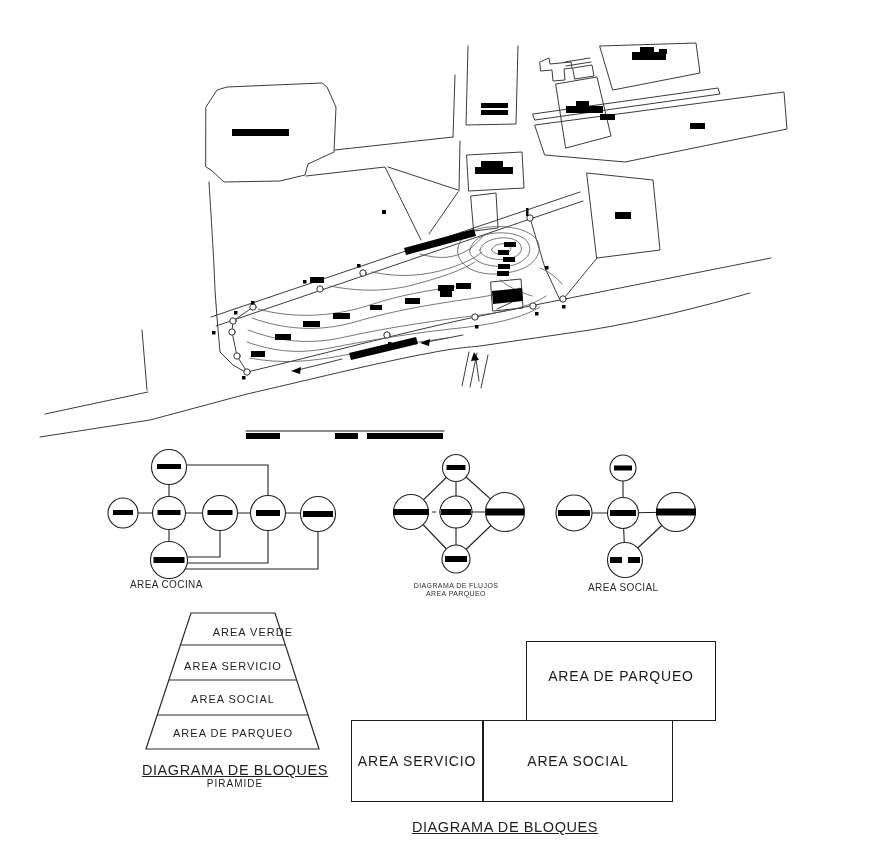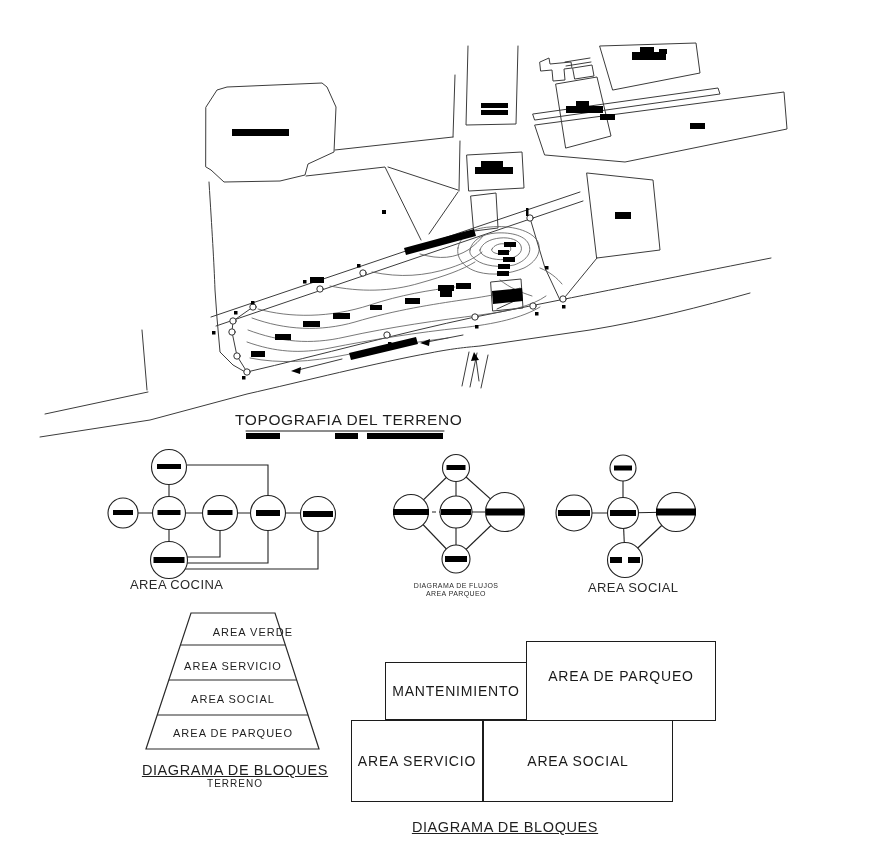--- a/index.html
+++ b/index.html
@@ -1,21 +1,21 @@
 <!DOCTYPE html>
 <html><head>
 <meta charset="utf-8">
 <style>
   html,body{margin:0;padding:0;background:#fff;}
   #stage{position:relative;width:870px;height:847px;background:#fff;overflow:hidden;
          font-family:"Liberation Sans",sans-serif;color:#1a1a1a;}
   svg{position:absolute;left:0;top:0;}
   .lbl{position:absolute;text-align:center;color:#1f1f1f;white-space:nowrap;}
   .title{font-size:15.5px;letter-spacing:.6px;}
-  .cap-sm{font-size:13px;letter-spacing:.4px;color:#2a2a2a;line-height:8px;}
+  .cap-sm{font-size:10px;letter-spacing:.4px;color:#2a2a2a;line-height:8px;}
   .tier{font-size:11px;letter-spacing:1px;}
   .cap-md{font-size:14.5px;letter-spacing:.6px;text-decoration:underline;}
   .cap-xs{font-size:10px;letter-spacing:1px;}
   .bbox{position:absolute;border:1.6px solid #1c1c1c;background:#fff;display:flex;
         justify-content:center;align-items:center;font-size:14px;letter-spacing:.8px;box-sizing:border-box;}
 </style>
 </head>
 <body>
 
 <div id="stage">
@@ -243,42 +243,38 @@
   </g>
 
   <g stroke="#2a2a2a" stroke-width="1.2" fill="none">
     <polygon points="191,613 275,613 319,749 146,749"></polygon>
     <line x1="180.4" y1="645" x2="285.4" y2="645"></line>
     <line x1="168.8" y1="680" x2="296.7" y2="680"></line>
     <line x1="157.2" y1="715" x2="308.1" y2="715"></line>
   </g>
 </svg>
 
-<div class="lbl title" style="left:235px;top:411px;width:220px;">TOPOGRAFIA DEL TERRENO</div>
 
 <div class="lbl cap-sm" style="left:130px;top:581px;width:70px;">AREA COCINA</div>
 
 <div class="lbl cap-sm" style="left:406px;top:582px;width:100px;font-size:7px;">
   <div>DIAGRAMA DE FLUJOS</div>
   <div>AREA PARQUEO</div>
 </div>
 
 <div class="lbl cap-sm" style="left:588px;top:584px;width:70px;">AREA SOCIAL</div>
 
 <div class="lbl tier" style="left:173px;top:626px;width:120px;text-align:right;">AREA VERDE</div>
 <div class="lbl tier" style="left:173px;top:660px;width:120px;">AREA SERVICIO</div>
 <div class="lbl tier" style="left:173px;top:693px;width:120px;">AREA SOCIAL</div>
 <div class="lbl tier" style="left:173px;top:727px;width:120px;">AREA DE PARQUEO</div>
 
 <div class="lbl cap-md" style="left:135px;top:762px;width:200px;">DIAGRAMA DE BLOQUES</div>
-<div class="lbl cap-xs" style="left:135px;top:778px;width:200px;">TERRENO</div>
-
-<div class="bbox" style="left:385px;top:662px;width:142px;height:58px;">
-  <span>MANTENIMIENTO</span>
-</div>
+<div class="lbl cap-xs" style="left:135px;top:778px;width:200px;">PIRAMIDE</div>
+
 <div class="bbox" style="left:526px;top:641px;width:190px;height:80px;align-items:flex-start;padding-top:26px;">
   <span>AREA DE PARQUEO</span>
 </div>
 <div class="bbox" style="left:351px;top:720px;width:132px;height:82px;">
   <span>AREA SERVICIO</span>
 </div>
 <div class="bbox" style="left:483px;top:720px;width:190px;height:82px;">
   <span>AREA SOCIAL</span>
 </div>
 

